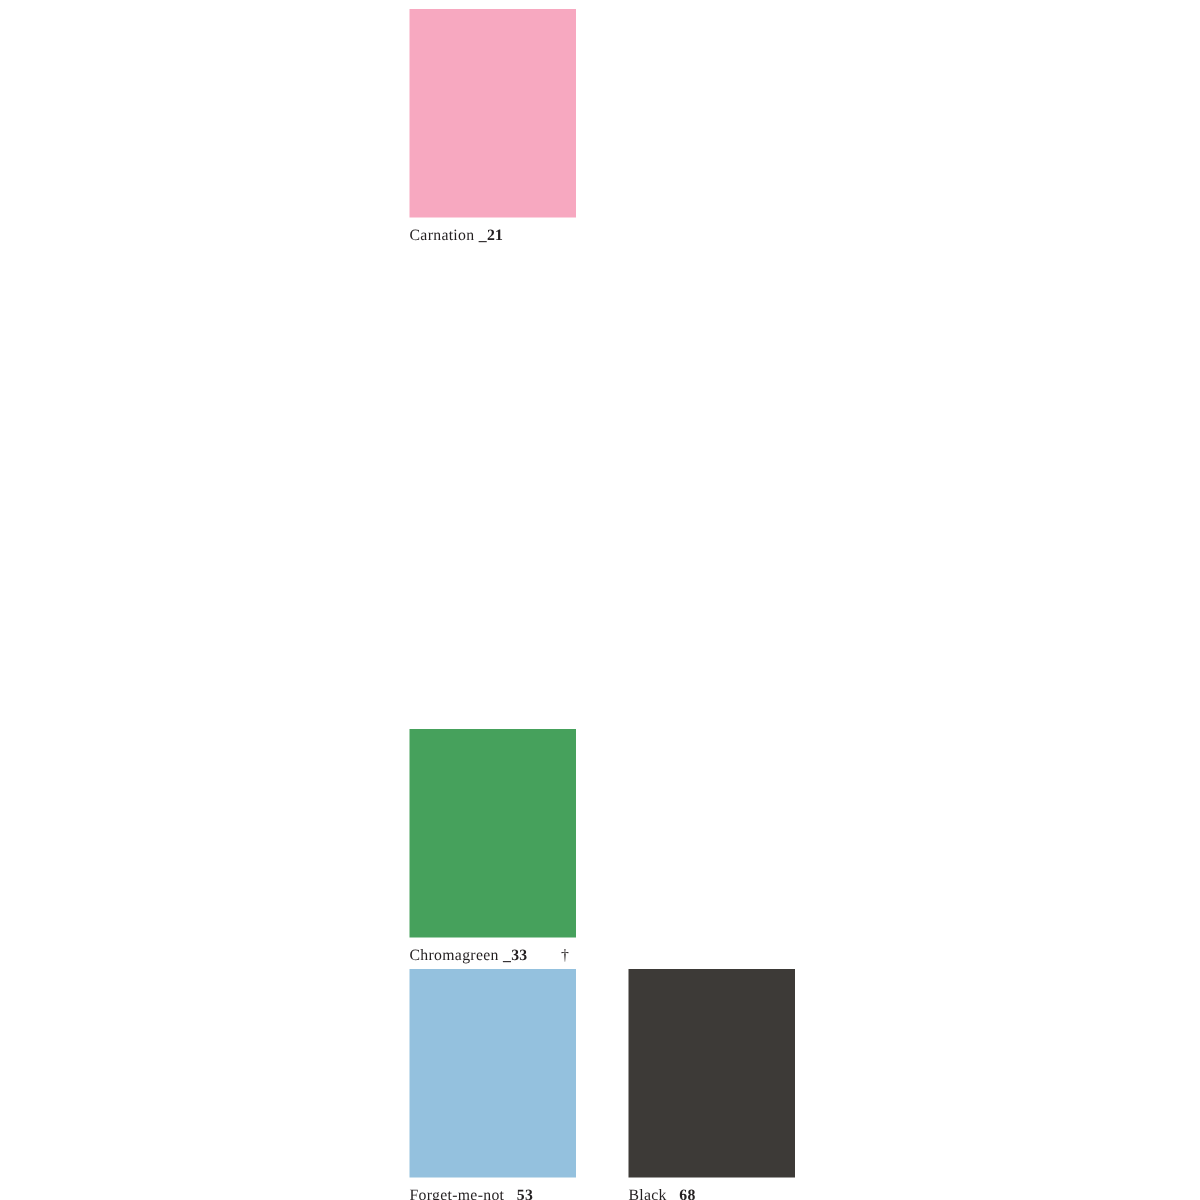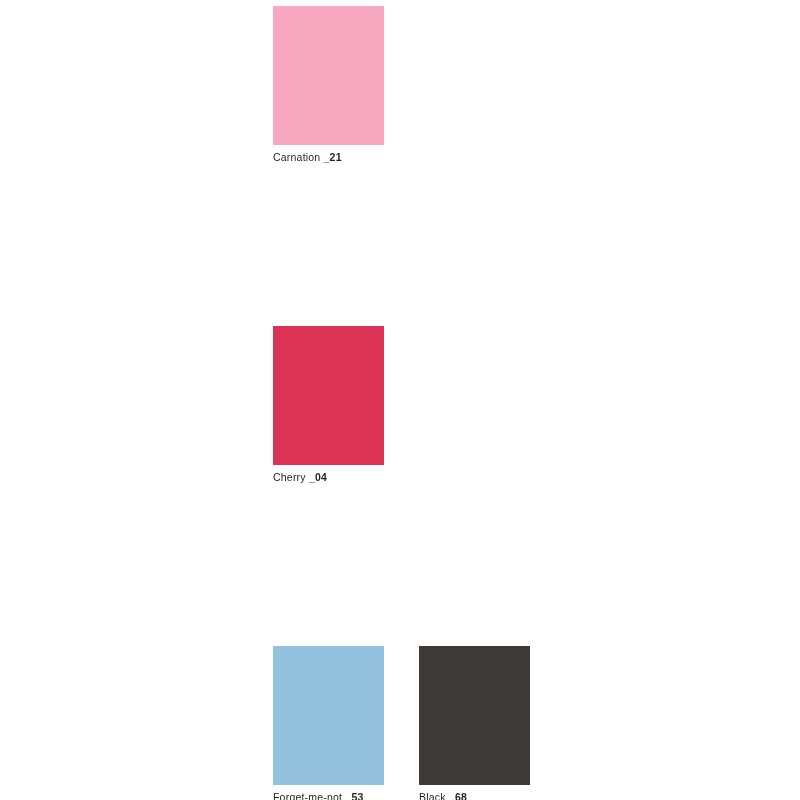--- a/index.html
+++ b/index.html
@@ -42,20 +42,21 @@
   }
   .caption {
     position: relative;
     height: 21px;
     line-height: 21px;
     font-size: 10.5px;
     color: #231f20;
     white-space: nowrap;
     letter-spacing: 0.02em;
     padding-top: 2px;
+    font-family: Liberation Serif, serif;
   }
   .caption .name {
     font-weight: 400;
   }
   .caption .code {
     font-weight: 700;
   }
   .caption .dagger {
     position: absolute;
     left: 101px;
@@ -69,25 +70,25 @@
 <body>
 
 <div class="sheet">
   <div class="grid" id="swatch-grid">
       <div class="cell col-left">
         <div class="swatch" style="background: rgb(247, 168, 192);"></div>
         <div class="caption"><span class="name">Carnation</span> <span class="code">_21</span></div>
       </div>
       <div class="spacer"></div>
       <div class="spacer"></div>
+      <div class="spacer"></div>
       <div class="cell col-left">
-        <div class="swatch" style="background: rgb(220, 51, 85);"></div>
-        <div class="caption"><span class="name">Cherry</span> <span class="code">_04</span></div>
+        <div class="swatch" style="background: rgb(70, 161, 92);"></div>
+        <div class="caption"><span class="name">Chromagreen</span> <span class="code">_33</span><span class="dagger">†</span></div>
       </div>
-      <div class="spacer"></div>
       <div class="spacer"></div>
       <div class="cell col-left">
         <div class="swatch" style="background: rgb(148, 193, 222);"></div>
         <div class="caption"><span class="name">Forget-me-not</span> <span class="code">_53</span></div>
       </div>
       <div class="spacer"></div>
       <div class="cell col-right">
         <div class="swatch" style="background: rgb(61, 58, 55);"></div>
         <div class="caption"><span class="name">Black</span> <span class="code">_68</span></div>
       </div>

